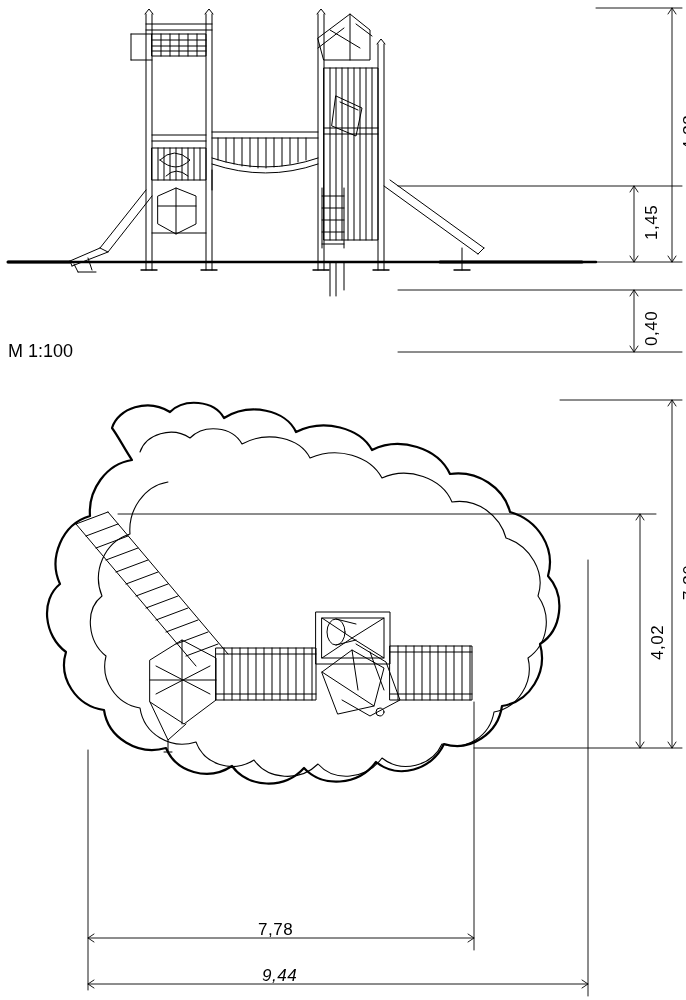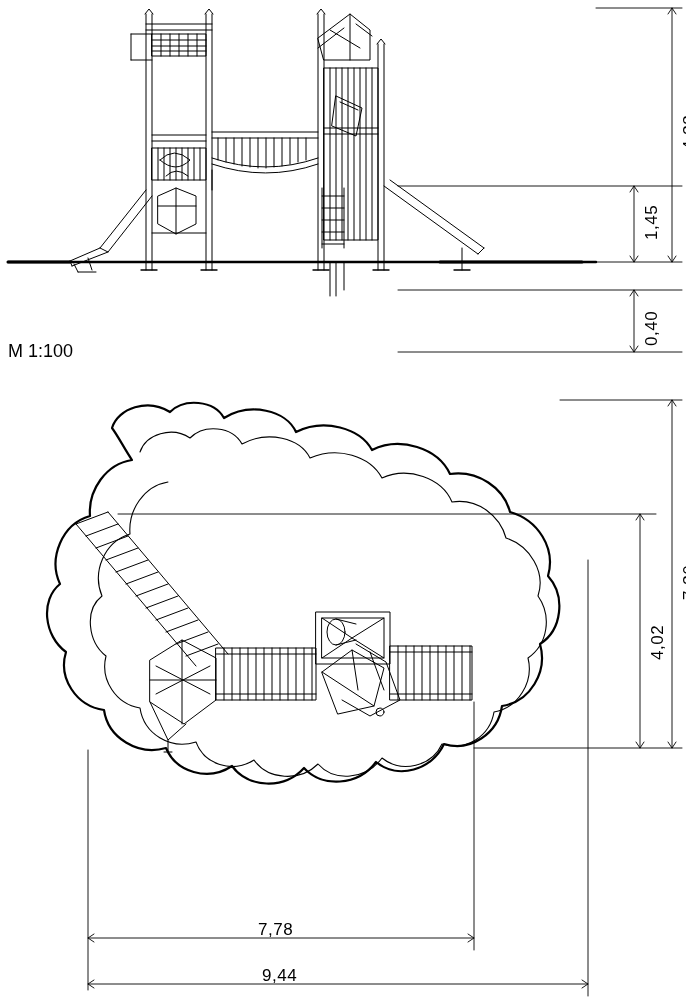--- a/index.html
+++ b/index.html
@@ -307,15 +307,15 @@
   <div class="lbl vert" style="left:642px; top:346px;">0,40</div>
 
   <div class="scale-note">M 1:100</div>
 
   <div class="lbl vert" style="left:680px; top:600px;">7,30</div>
 
   <div class="lbl vert" style="left:648px; top:660px;">4,02</div>
 
   <div class="lbl" style="left:258px; top:920px;">7,78</div>
 
-  <div class="lbl" style="left:262px; top:966px;">9,44</div>
+  <div class="lbl" style="left:262px; top:966px;font-style:italic;">9,44</div>
 
 </div>
 
 </body></html>

